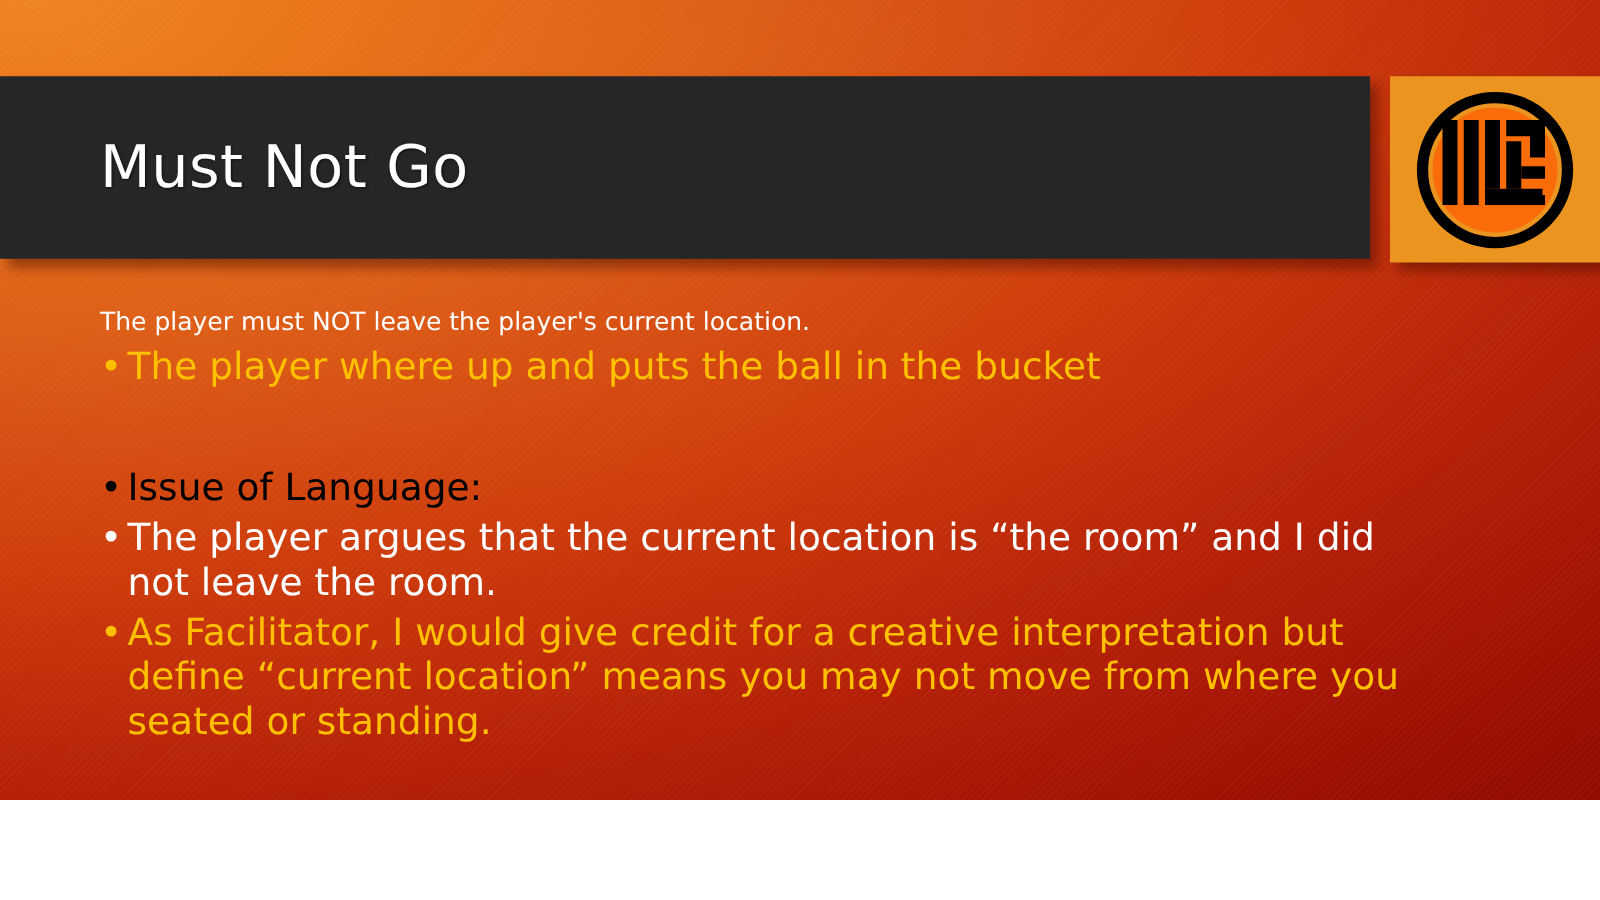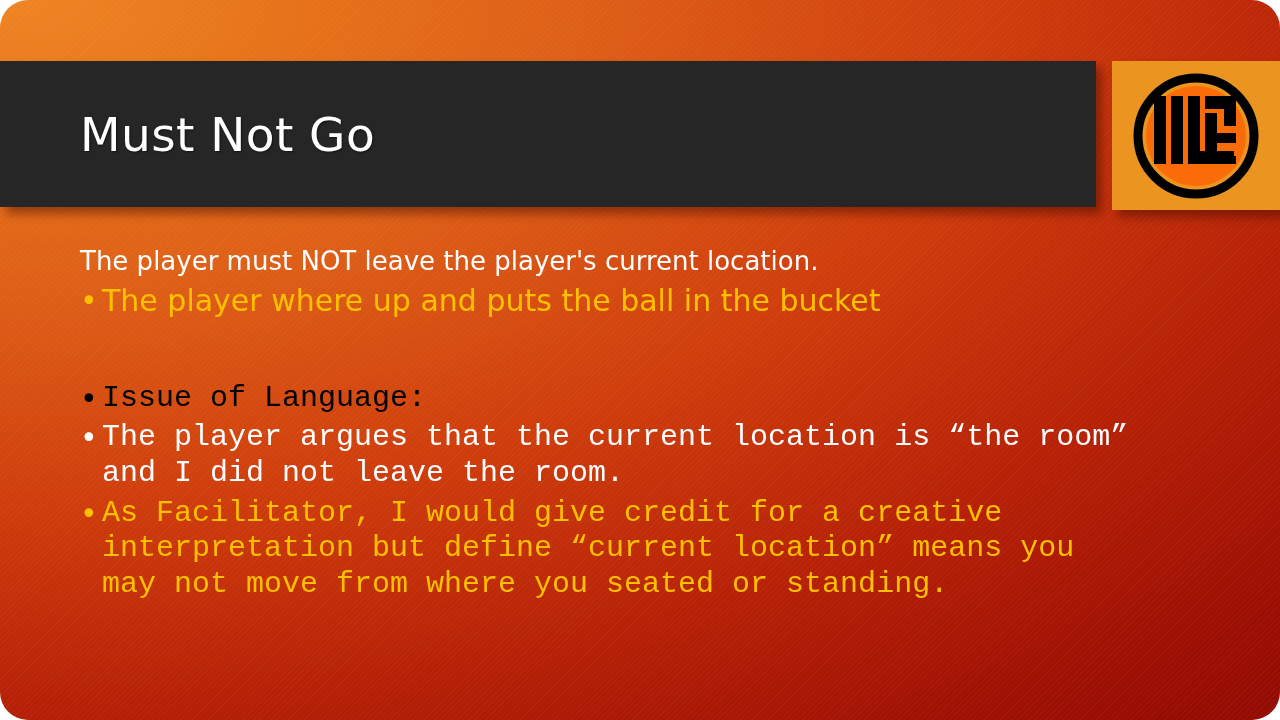--- a/index.html
+++ b/index.html
@@ -3,36 +3,35 @@
 <meta charset="utf-8">
 <style>
   * { margin:0; padding:0; box-sizing:border-box; }
   html, body {
     width:1280px; height:720px; overflow:hidden;
     font-family:"DejaVu Sans", sans-serif;
   }
 
   
   #slide {
-    position:relative; width:1280px; height:720px;
+    position:relative; width:1280px; height:640px;
     background:
       repeating-linear-gradient(135deg,
         rgba(255,255,255,0.035) 0px,
         rgba(255,255,255,0.035) 1px,
         rgba(0,0,0,0.0) 1px,
         rgba(0,0,0,0.0) 4px),
       radial-gradient(145% 135% at 2% 0%,
         #ef8424 0%,
         #e8751a 12%,
         #de5f17 30%,
         #cf3d0c 52%,
         #b41f06 74%,
         #9c0e03 92%,
         #930b02 100%);
-    border-radius: 28px;
   }
 
   
   #title-bar {
     position:absolute; left:0; top:61px;
     width:1096px; height:146px;
     background:#262626;
     box-shadow:6px 7px 9px rgba(60,8,2,0.45);
   }
   #title-text {
@@ -68,34 +67,34 @@
     margin-bottom:4px;
   }
   .bullet {
     width:22px; flex:0 0 22px;
     font-size:30px; line-height:1.19;
     text-align:left;
   }
   .txt { flex:1 1 auto; }
 
   .lead {
-    font-size:26px; color:#ffffff;
+    font-size:20px; color:#ffffff;
     padding-left:0; margin-bottom:6px;
     line-height:1.19;
   }
   .gold  { color:#ffc000; }
   .white { color:#ffffff; }
   .black { color:#000000; }
 
   .l1 .txt, .l1 .bullet { font-size:30px; }
 
   .spacer { height:58px; }
 
   .para { font-size:30px; }
-  .para .txt { display:block;font-family:Liberation Mono, monospace; }
+  .para .txt { display:block; }
 </style>
 </head>
 <body>
 
 <div id="slide">
 
   <div id="title-bar">
     <div id="title-text">Must Not Go</div>
   </div>
 

